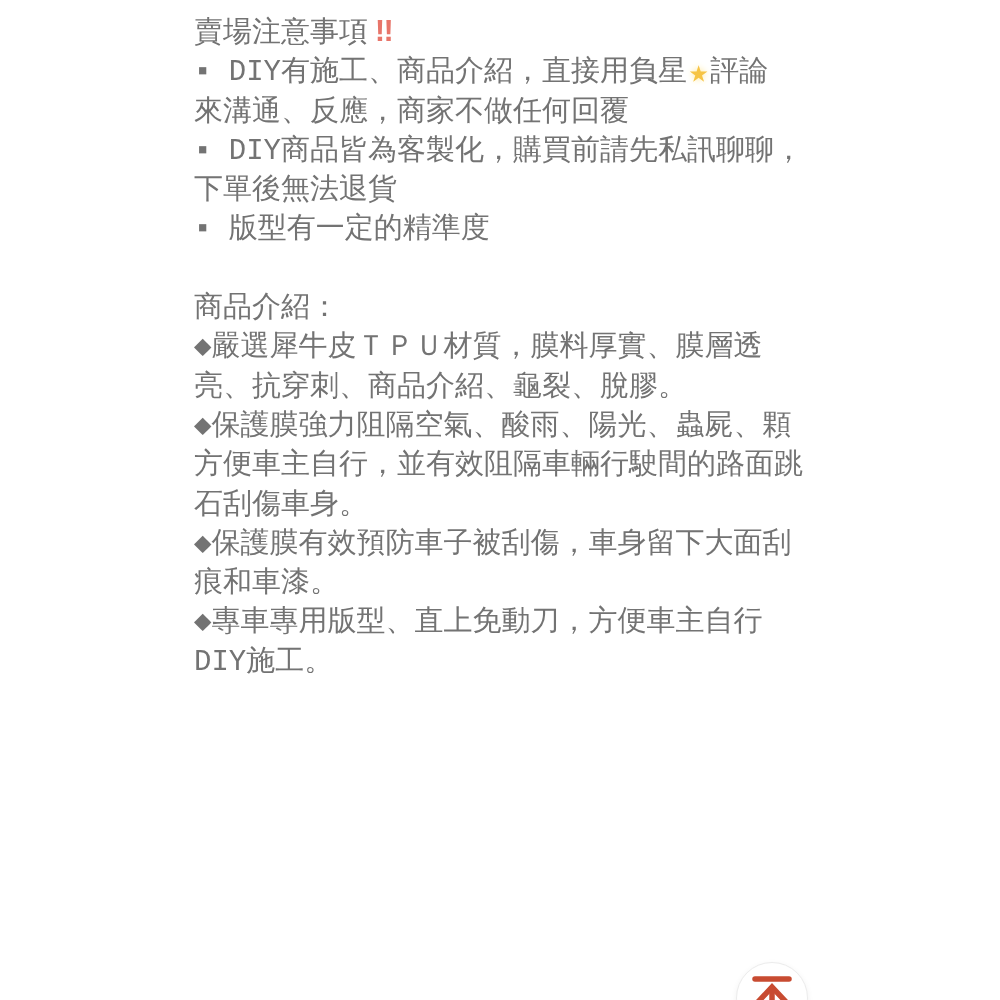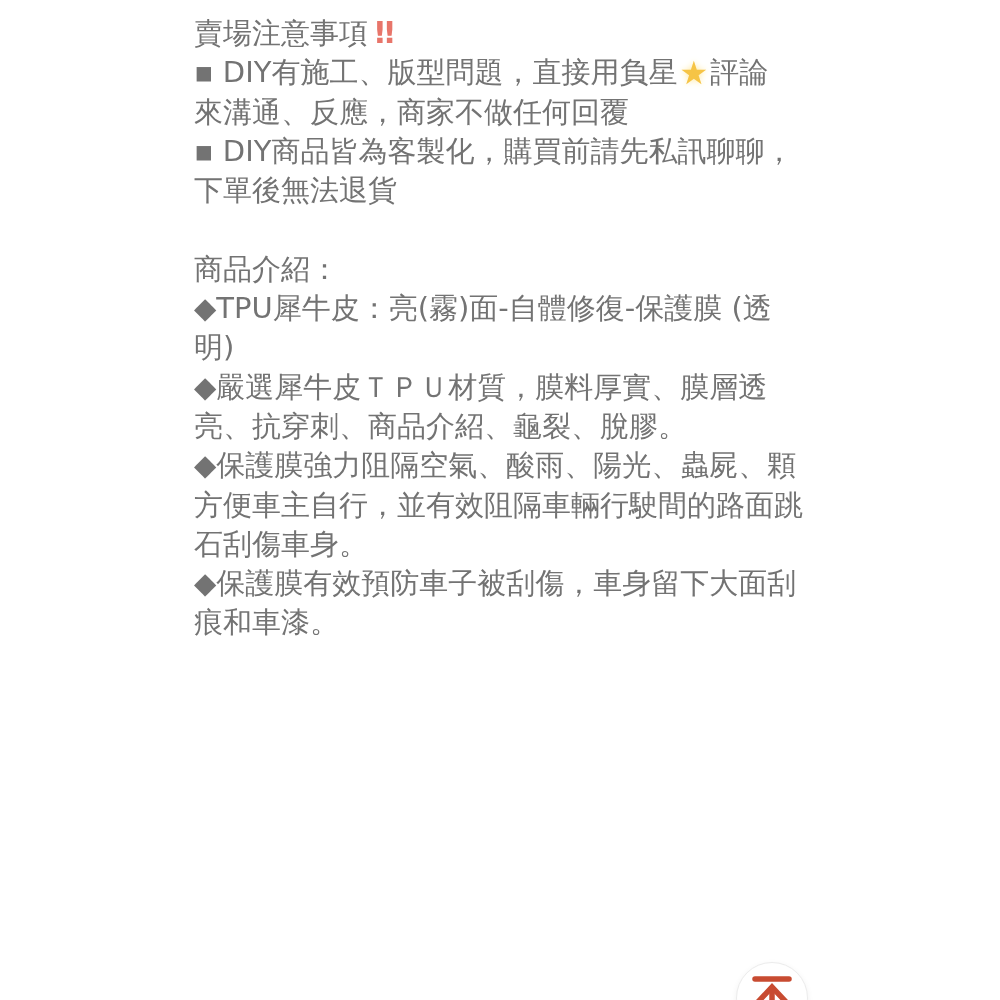--- a/index.html
+++ b/index.html
@@ -21,20 +21,21 @@
     width: 624px;
     font-size: 29px;
     line-height: 39.3px;
     color: #737373;
     font-weight: 400;
   }
   .content p {
     margin: 0;
     padding: 0;
     white-space: pre-line; 
+    font-family: Liberation Mono, monospace;
   }
   .section-gap {
     height: 39.3px;
   }
   .excl-mark {
     color: #e8756a;
     font-weight: bold;
     font-size: 31px;
     margin-left: 7px;
     letter-spacing: 1px;
@@ -65,38 +66,39 @@
     top: 12px;
     transform: translateX(-50%);
   }
 </style>
 </head>
 <body>
 
 <div class="content">
   <p><span>賣場注意事項</span><span class="excl-mark">‼</span></p>
 
-  <p><span>▪ DIY有施工、版型問題，直接用負星</span><span class="star-glyph">★</span><span>評論
+  <p><span>▪ DIY有施工、商品介紹，直接用負星</span><span class="star-glyph">★</span><span>評論
 來溝通、反應，商家不做任何回覆</span></p>
 
   <p>▪ DIY商品皆為客製化，購買前請先私訊聊聊，
 下單後無法退貨</p>
+  <p>▪ 版型有一定的精準度</p>
 
   <div class="section-gap"></div>
 
   <p>商品介紹：</p>
-  <p>◆TPU犀牛皮：亮(霧)面-自體修復-保護膜 (透
-明)</p>
   <p>◆嚴選犀牛皮ＴＰＵ材質，膜料厚實、膜層透
 亮、抗穿刺、商品介紹、龜裂、脫膠。</p>
   <p>◆保護膜強力阻隔空氣、酸雨、陽光、蟲屍、顆
 方便車主自行，並有效阻隔車輛行駛間的路面跳
 石刮傷車身。</p>
   <p>◆保護膜有效預防車子被刮傷，車身留下大面刮
 痕和車漆。</p>
+  <p>◆專車專用版型、直上免動刀，方便車主自行
+DIY施工。</p>
 </div>
 
 <div class="back-to-top">
   <svg width="40" height="46" viewBox="0 0 40 46" fill="none" xmlns="http://www.w3.org/2000/svg">
     <line x1="3" y1="4" x2="37" y2="4" stroke="#c84b31" stroke-width="5.5" stroke-linecap="round"></line>
     <path d="M5 28 L20 12 L35 28" stroke="#c84b31" stroke-width="5.5" stroke-linecap="round" stroke-linejoin="miter" fill="none"></path>
     <line x1="20" y1="13" x2="20" y2="44" stroke="#c84b31" stroke-width="5.5" stroke-linecap="round"></line>
   </svg>
 </div>
 

